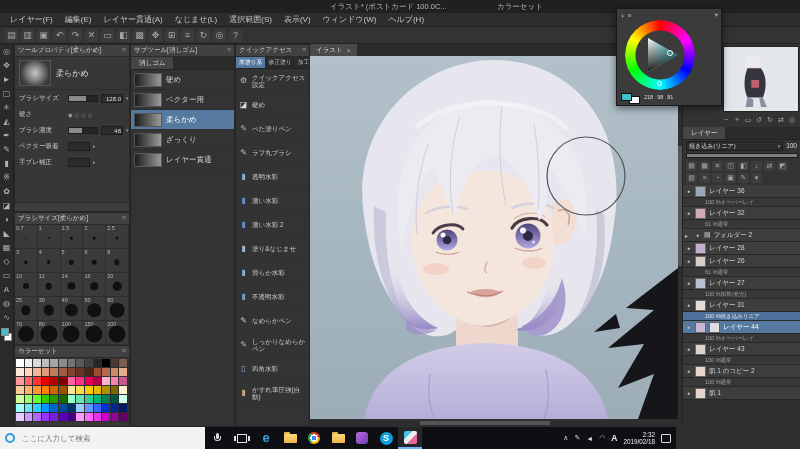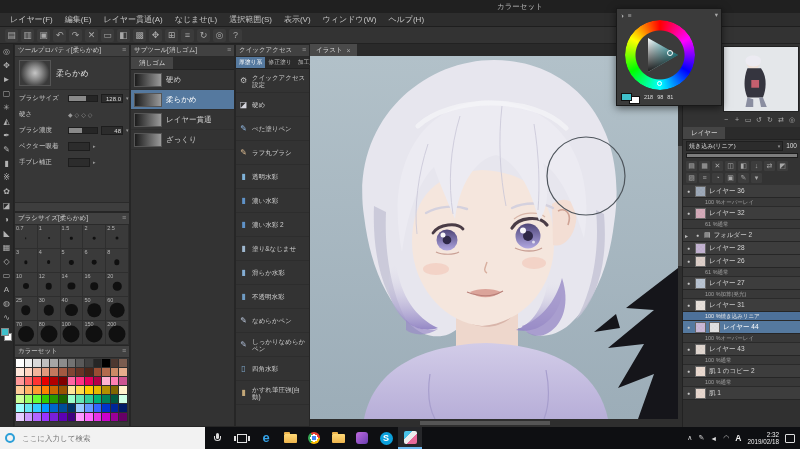--- a/index.html
+++ b/index.html
@@ -111,21 +111,21 @@
     background:conic-gradient(#f00,#f0f,#00f,#0ff,#0f0,#ff0,#f00);
     -webkit-mask:radial-gradient(circle 35px at 35px 35px,transparent 24px,#000 25px);
     mask:radial-gradient(circle 35px at 35px 35px,transparent 24px,#000 25px)}
   .cw-tri{position:absolute;left:17px;top:20px}
   .cw-marker{position:absolute;left:40px;top:72px;width:5px;height:5px;border:1px solid #fff;border-radius:50%;box-sizing:border-box}
   .cw-foot{position:absolute;left:4px;bottom:2px;right:3px;height:12px;display:flex;align-items:center;gap:4px}
   .cw-main{width:11px;height:8px;border:1px solid #111;z-index:2;box-sizing:border-box}
   .cw-sub{width:11px;height:8px;background:#fff;border:1px solid #111;margin-left:-7px;margin-top:5px;box-sizing:border-box}
   .cw-val{font-size:5.5px;color:#ddd}
   
-  .taskbar{position:absolute;left:0;top:427px;width:800px;height:22px;background:#0e0f12;display:flex;align-items:center}
+  .taskbar{position:absolute;left:0;top:427px;width:676px;height:22px;background:#0e0f12;display:flex;align-items:center}
   .searchbox{width:205px;height:22px;background:#f2f2f2;display:flex;align-items:center;gap:5px;padding:0 5px;box-sizing:border-box;flex:0 0 auto}
   .cortana{width:10px;height:10px;border:2px solid #2b9fd8;border-radius:50%;box-sizing:border-box;flex:0 0 auto}
   .search-input{border:0;outline:0;background:transparent;font-size:7.5px;color:#333;width:160px;font-family:inherit}
   .mic{margin:0 9px;position:relative;width:7px;height:11px;flex:0 0 auto}
   .mic::before{content:"";position:absolute;left:2px;top:0;width:3px;height:6px;background:#ddd;border-radius:2px}
   .mic::after{content:"";position:absolute;left:0;top:3px;width:5px;height:4px;border:1px solid #ddd;border-top:0;border-radius:0 0 4px 4px}
   .tb-apps{display:flex;align-items:center;height:22px}
   .tb-app{width:24px;height:22px;display:flex;align-items:center;justify-content:center;box-sizing:border-box}
   .tb-app.active{background:rgba(255,255,255,.10);border-bottom:2px solid #6cb8f0}
   .ic-tv{width:10px;height:9px;border:1px solid #e2e2e2;position:relative;box-sizing:border-box}
@@ -145,20 +145,21 @@
   .ime{font-size:8.5px;font-weight:bold;color:#f0f0f0}
   .clock{display:flex;flex-direction:column;align-items:flex-end;font-size:6.3px;line-height:7.5px;color:#f0f0f0}
   .notif{width:10px;height:9px;border:1px solid #ddd;border-radius:1px;box-sizing:border-box}
 </style>
 </head>
 <body>
 
 <div class="screen">
 
   <div class="titlebar">
+    <span class="win-title">イラスト* (ポストカード 100.0C...</span>
     <span class="float-title">カラーセット</span>
   </div>
 
   <div class="menubar" id="menu-items">
       <div class="menu-item">レイヤー(F)</div>
       <div class="menu-item">編集(E)</div>
       <div class="menu-item">レイヤー貫通(A)</div>
       <div class="menu-item">なじませ(L)</div>
       <div class="menu-item">選択範囲(S)</div>
       <div class="menu-item">表示(V)</div>
@@ -471,31 +472,35 @@
       <span class="ph-ic">≡</span>
     </div>
     <div class="st-tabs">
       <span class="st-tab">消しゴム</span>
     </div>
     <div id="st-items">
         <div class="st-item">
           <span class="st-thumb"></span>
           <span class="st-label">硬め</span>
         </div>
+        <div class="st-item">
+          <span class="st-thumb"></span>
+          <span class="st-label">ベクター用</span>
+        </div>
         <div class="st-item sel">
           <span class="st-thumb"></span>
           <span class="st-label">柔らかめ</span>
         </div>
         <div class="st-item">
           <span class="st-thumb"></span>
-          <span class="st-label">レイヤー貫通</span>
+          <span class="st-label">ざっくり</span>
         </div>
         <div class="st-item">
           <span class="st-thumb"></span>
-          <span class="st-label">ざっくり</span>
+          <span class="st-label">レイヤー貫通</span>
         </div>
       </div>
   </div>
 
   <div class="panel p-qa">
     <div class="phead">
       <span>クイックアクセス</span>
       <span class="ph-ic">≡</span>
     </div>
     <div class="qa-tabs" id="qa-tabs">

